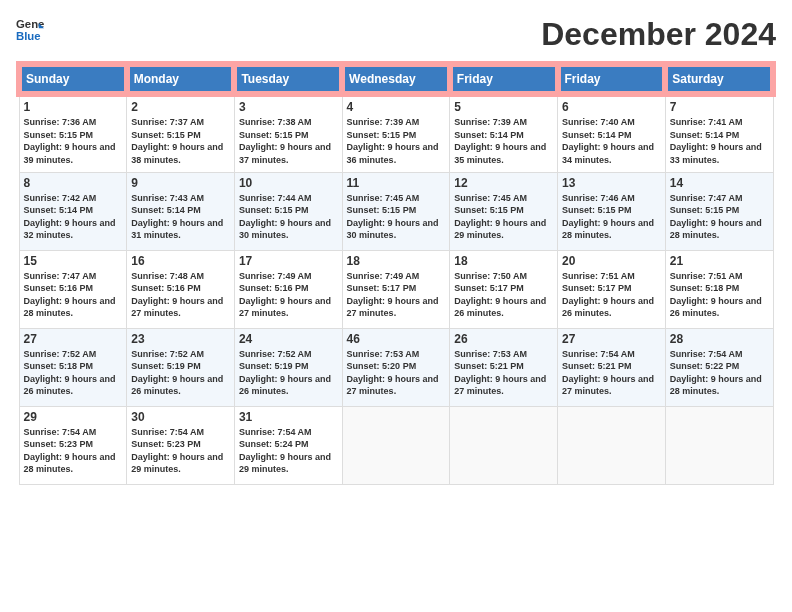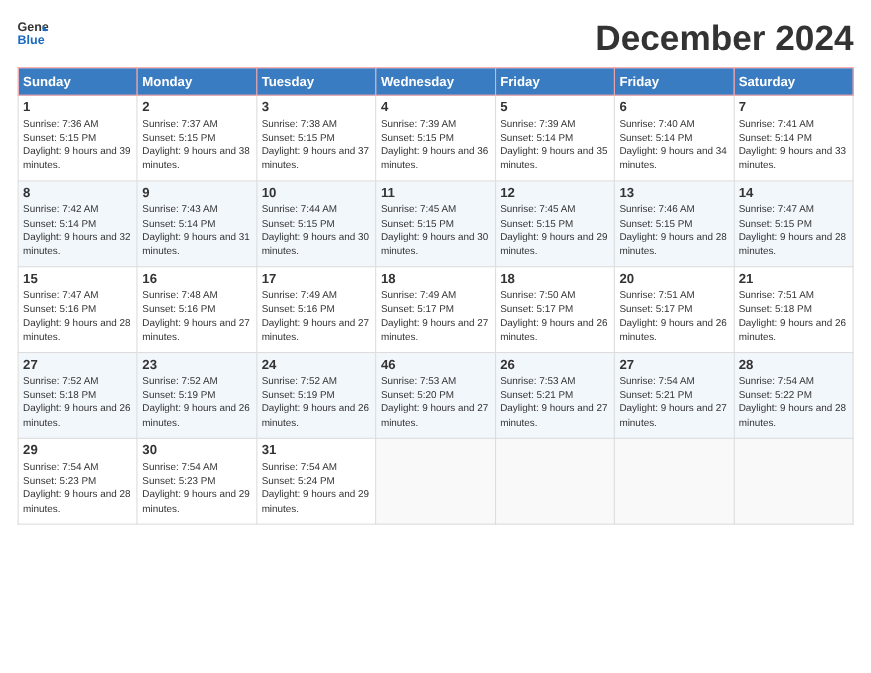--- a/index.html
+++ b/index.html
@@ -46,21 +46,21 @@
       border-collapse: collapse;
       table-layout: fixed;
     }
     thead tr th {
       background-color: #3a7cc1;
       color: #fff;
       font-size: 12px;
       font-weight: bold;
       padding: 5px 4px;
       text-align: left;
-      border: 1px solid #fca5a5;
+      border: 6px solid #fca5a5;
     }
     tbody tr td {
       vertical-align: top;
       font-size: 9.5px;
       color: #333;
       padding: 3px 4px;
       border: 1px solid #ddd;
       height: 78px;
       background: #fff;
     }
@@ -70,20 +70,21 @@
     .day-number {
       font-size: 12px;
       font-weight: bold;
       display: block;
       margin-bottom: 2px;
     }
     .day-info {
       font-size: 9px;
       line-height: 1.4;
       color: #333;
+      font-weight: bold;
     }
     td.empty {
       background: #f9f9f9;
     }
   </style>
 </head>
 <body>
 
 <div class="container">
   <div class="header-area">

